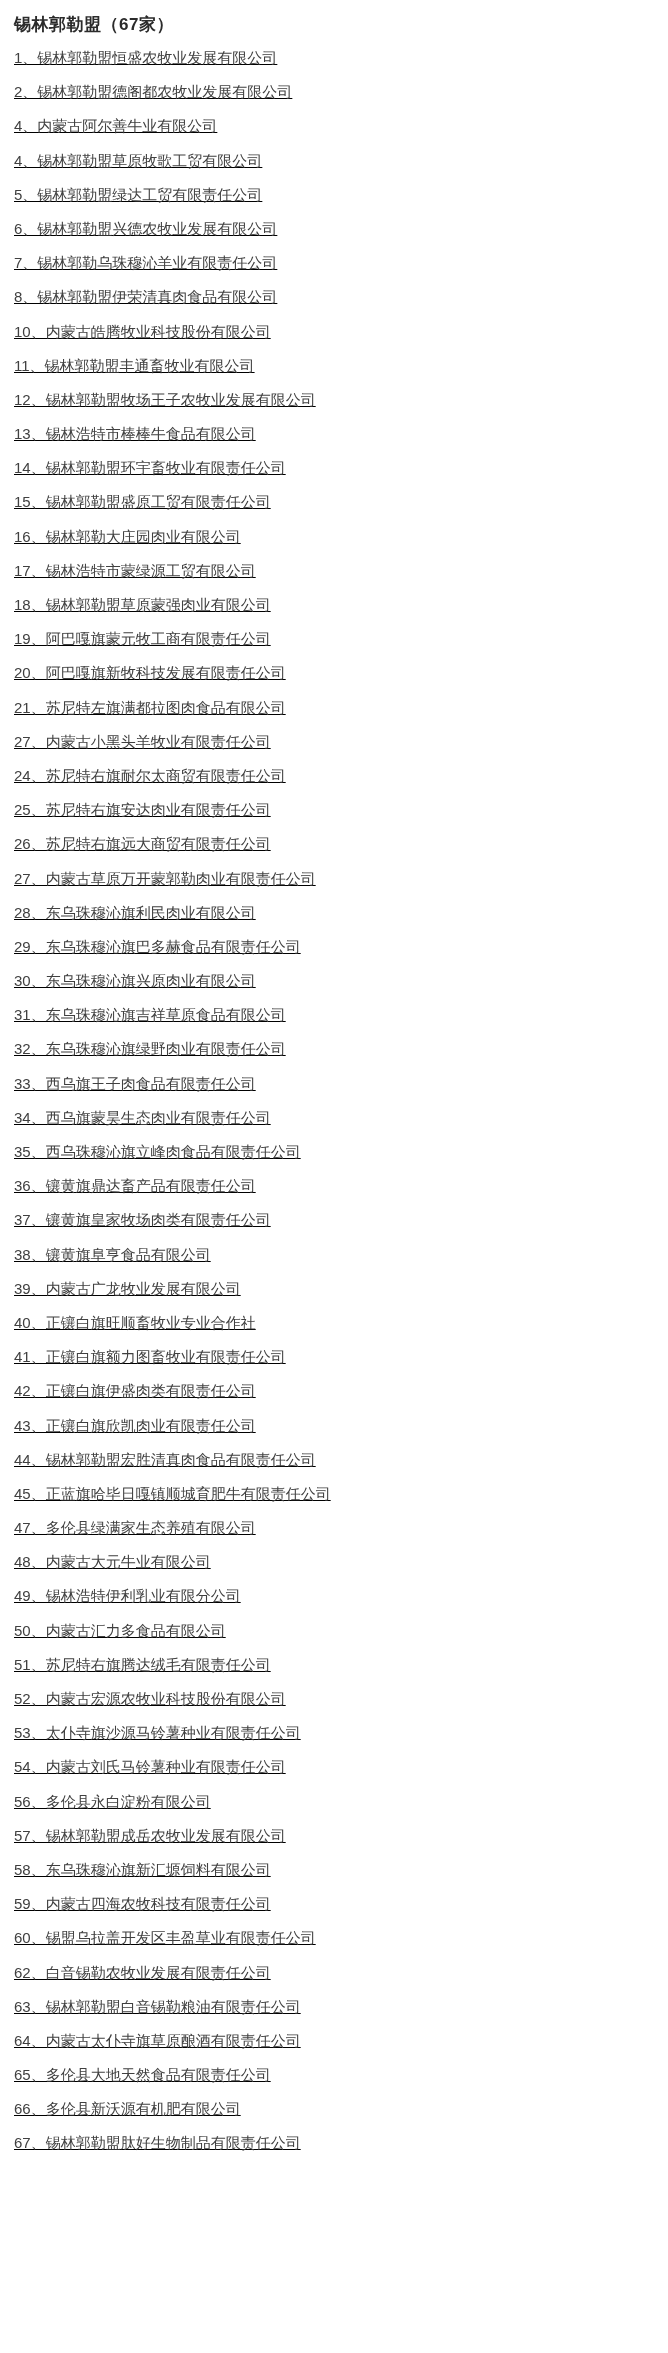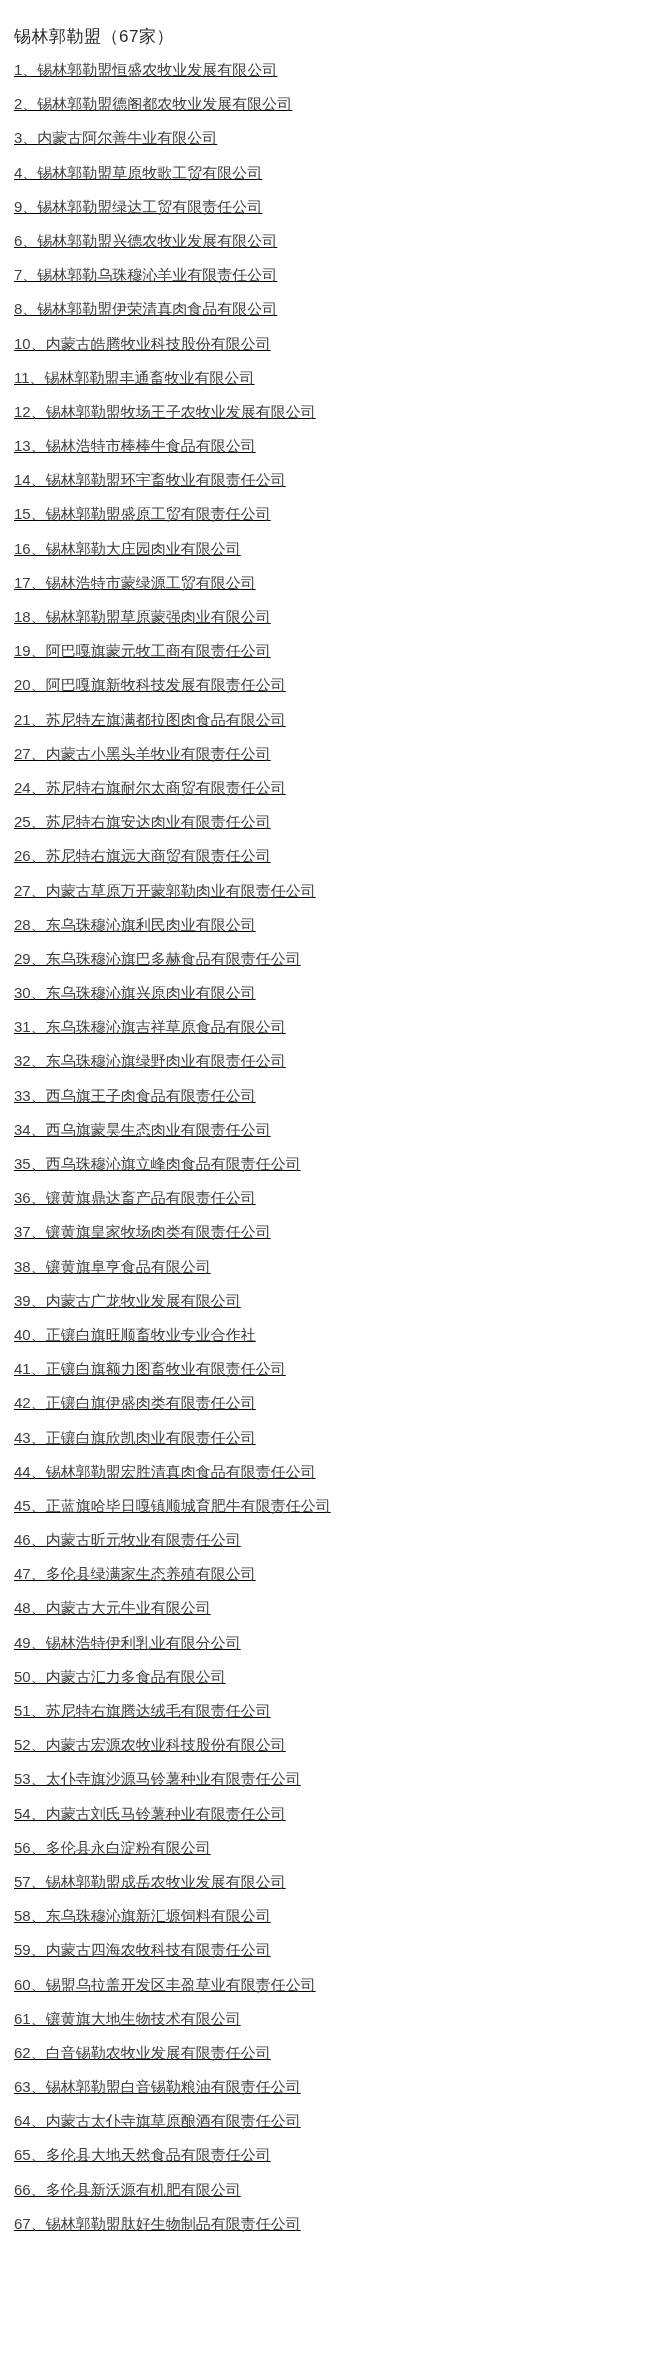--- a/index.html
+++ b/index.html
@@ -12,24 +12,24 @@
     min-height: 2353px;
     box-sizing: border-box;
     font-family: "Liberation Sans", sans-serif;
   }
   .page {
     box-sizing: border-box;
     width: 668px;
     padding: 8px 14px 38px 14px;
   }
   .doc-title {
-    margin: 16px 0 4px 0;
+    margin: 4px 0 4px 0;
     font-size: 17px;
     line-height: 25px;
-    font-weight: normal;
+    font-weight: bold;
     color: #2b2b2b;
     letter-spacing: 0.5px;
   }
   .company-list {
     margin: 0;
     padding: 0;
     text-decoration: underline;
   }
   .list-item {
     font-size: 15px;
@@ -47,27 +47,27 @@
   <h1 class="doc-title">锡林郭勒盟（67家）</h1>
 
   <div class="company-list">
       <div class="list-item">
     <span>1、锡林郭勒盟恒盛农牧业发展有限公司</span>
   </div>
       <div class="list-item">
     <span>2、锡林郭勒盟德阁都农牧业发展有限公司</span>
   </div>
       <div class="list-item">
-    <span>3、内蒙古阿尔善牛业有限公司</span>
+    <span>4、内蒙古阿尔善牛业有限公司</span>
   </div>
       <div class="list-item">
     <span>4、锡林郭勒盟草原牧歌工贸有限公司</span>
   </div>
       <div class="list-item">
-    <span>9、锡林郭勒盟绿达工贸有限责任公司</span>
+    <span>5、锡林郭勒盟绿达工贸有限责任公司</span>
   </div>
       <div class="list-item">
     <span>6、锡林郭勒盟兴德农牧业发展有限公司</span>
   </div>
       <div class="list-item">
     <span>7、锡林郭勒乌珠穆沁羊业有限责任公司</span>
   </div>
       <div class="list-item">
     <span>8、锡林郭勒盟伊荣清真肉食品有限公司</span>
   </div>
@@ -170,23 +170,20 @@
       <div class="list-item">
     <span>43、正镶白旗欣凯肉业有限责任公司</span>
   </div>
       <div class="list-item">
     <span>44、锡林郭勒盟宏胜清真肉食品有限责任公司</span>
   </div>
       <div class="list-item">
     <span>45、正蓝旗哈毕日嘎镇顺城育肥牛有限责任公司</span>
   </div>
       <div class="list-item">
-    <span>46、内蒙古昕元牧业有限责任公司</span>
-  </div>
-      <div class="list-item">
     <span>47、多伦县绿满家生态养殖有限公司</span>
   </div>
       <div class="list-item">
     <span>48、内蒙古大元牛业有限公司</span>
   </div>
       <div class="list-item">
     <span>49、锡林浩特伊利乳业有限分公司</span>
   </div>
       <div class="list-item">
     <span>50、内蒙古汇力多食品有限公司</span>
@@ -210,23 +207,20 @@
     <span>57、锡林郭勒盟成岳农牧业发展有限公司</span>
   </div>
       <div class="list-item">
     <span>58、东乌珠穆沁旗新汇塬饲料有限公司</span>
   </div>
       <div class="list-item">
     <span>59、内蒙古四海农牧科技有限责任公司</span>
   </div>
       <div class="list-item">
     <span>60、锡盟乌拉盖开发区丰盈草业有限责任公司</span>
-  </div>
-      <div class="list-item">
-    <span>61、镶黄旗大地生物技术有限公司</span>
   </div>
       <div class="list-item">
     <span>62、白音锡勒农牧业发展有限责任公司</span>
   </div>
       <div class="list-item">
     <span>63、锡林郭勒盟白音锡勒粮油有限责任公司</span>
   </div>
       <div class="list-item">
     <span>64、内蒙古太仆寺旗草原酿酒有限责任公司</span>
   </div>

